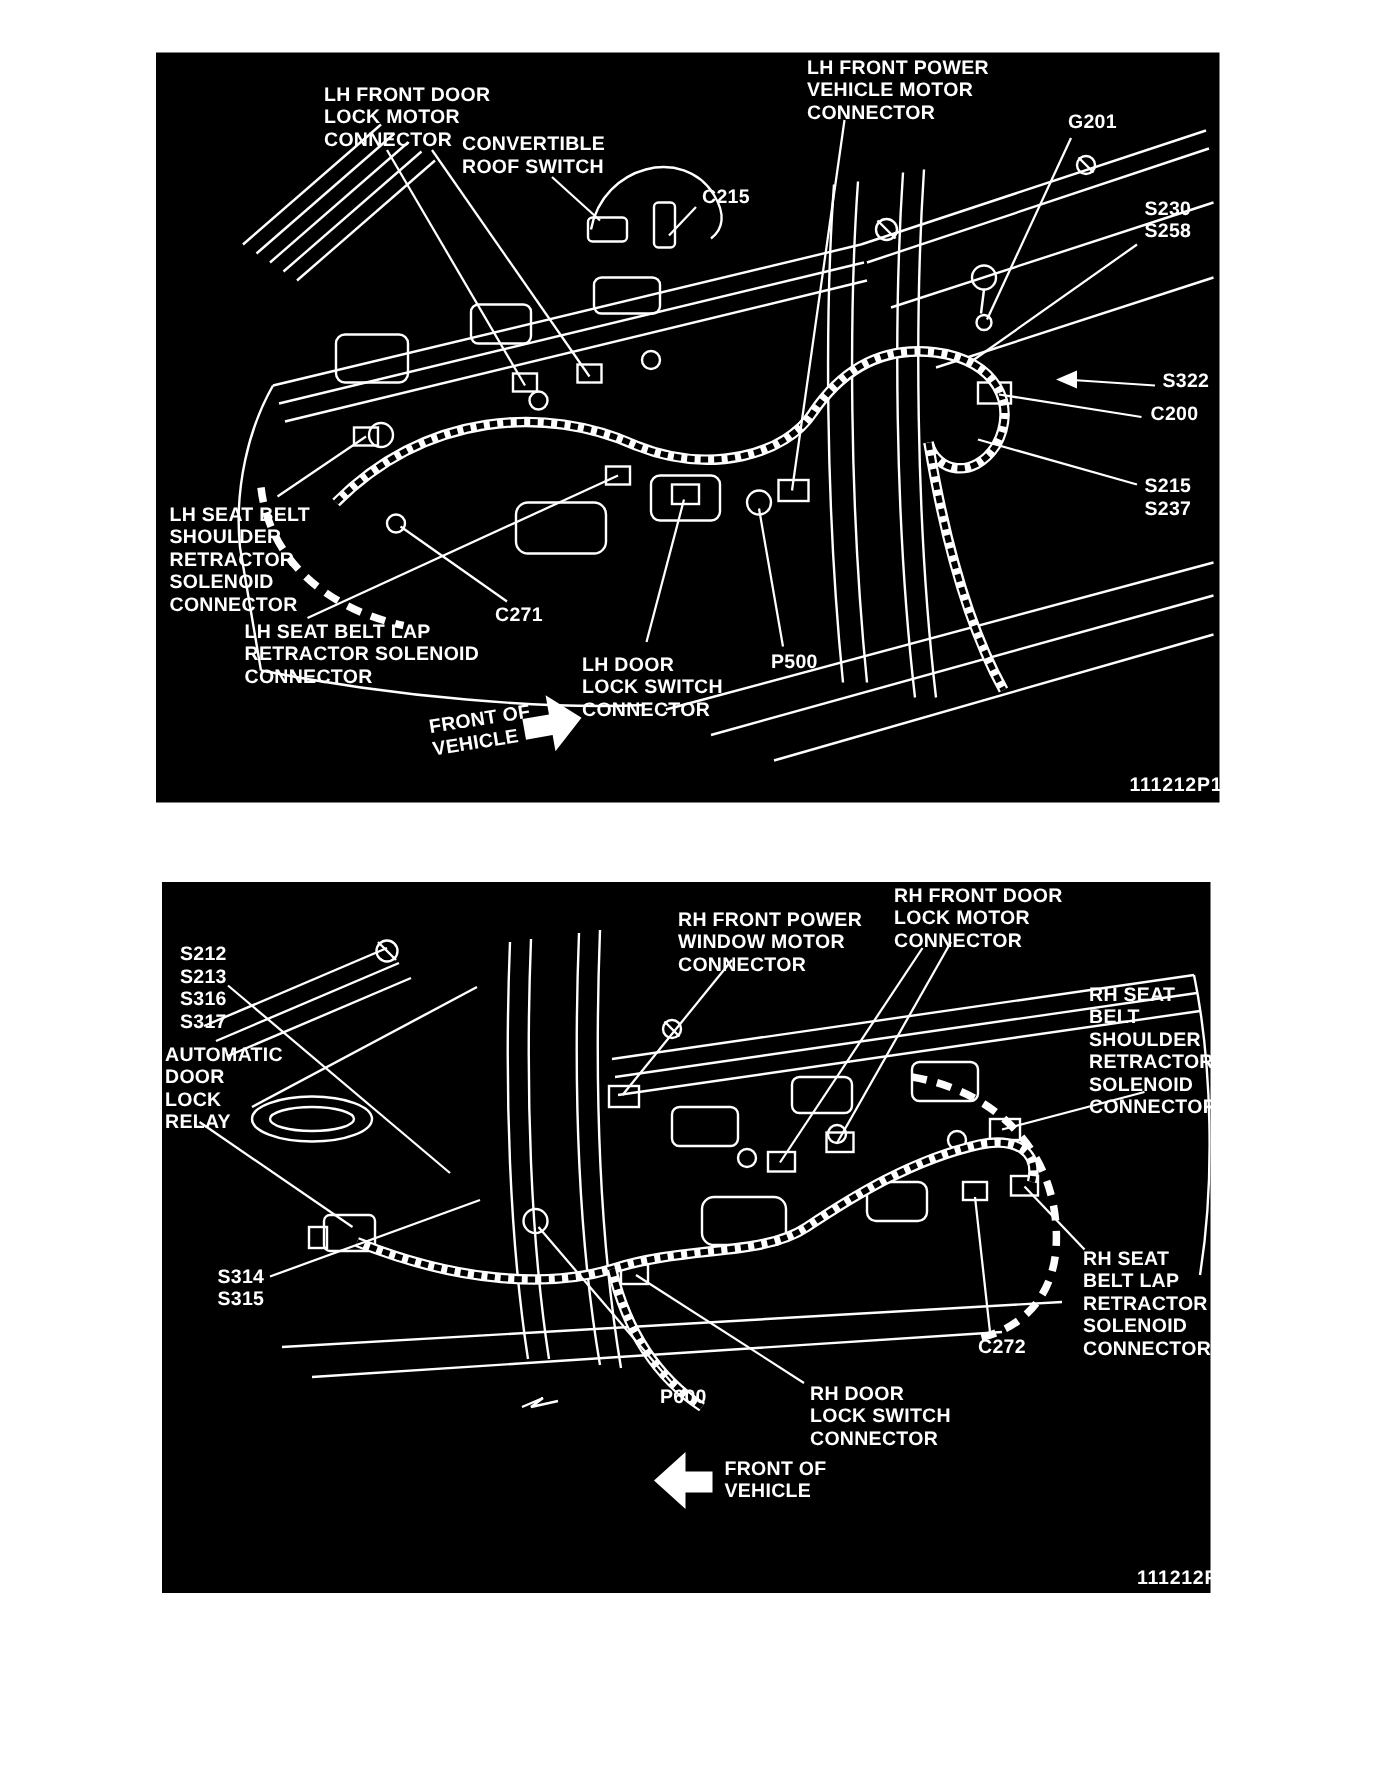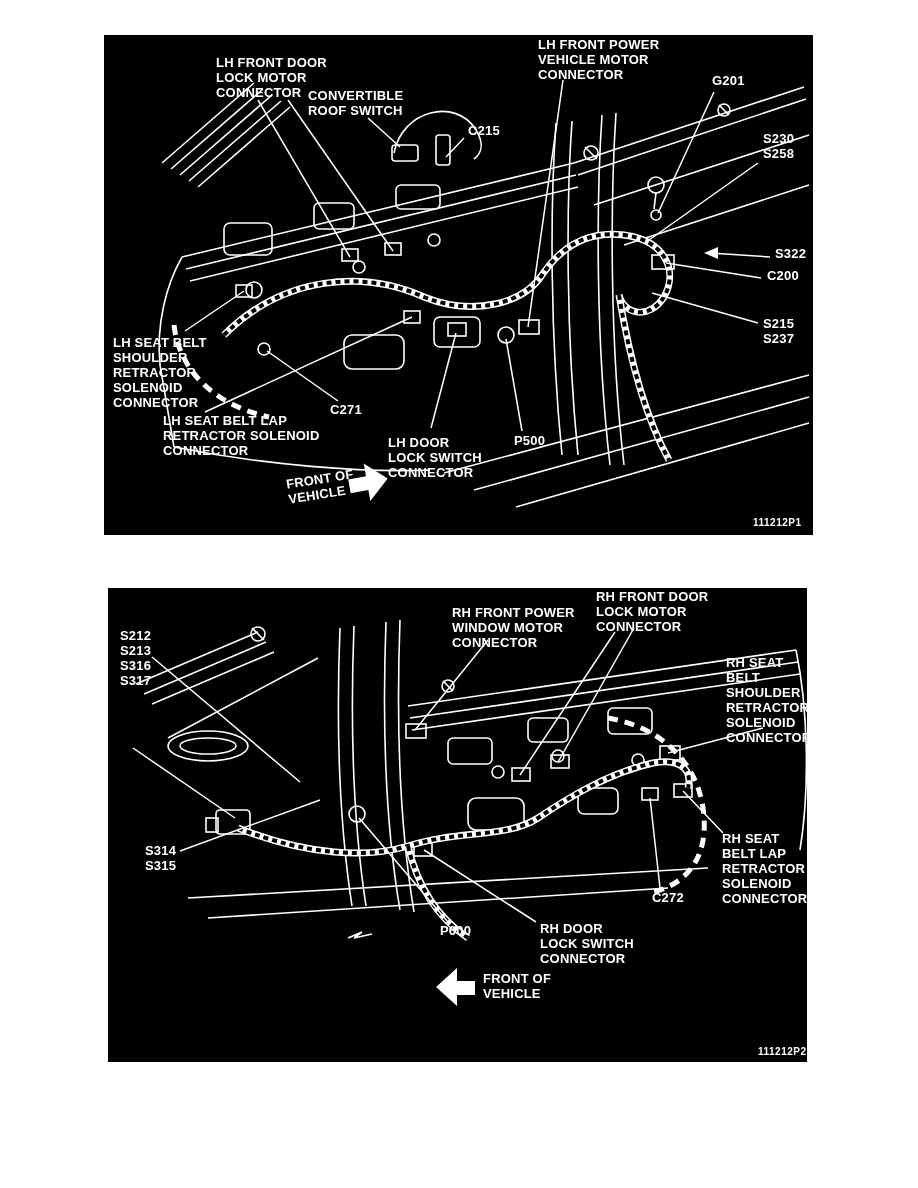--- a/index.html
+++ b/index.html
@@ -4,21 +4,21 @@
 <style>
   html,body{margin:0;padding:0;background:#ffffff;}
   .page{position:relative;width:918px;height:1188px;background:#ffffff;overflow:hidden;
         font-family:"Liberation Sans",sans-serif;}
   .panel{position:absolute;background:#000;}
   #panel1{left:104px;top:35px;width:709px;height:500px;}
   #panel2{left:108px;top:588px;width:699px;height:474px;}
   .art{position:absolute;left:0;top:0;}
   .lbl{position:absolute;color:#fff;font-weight:bold;font-size:13px;line-height:15px;
        white-space:pre-line;letter-spacing:.2px;}
-  .fig{font-size:10px;letter-spacing:.5px;}
+  .fig{font-size:13px;letter-spacing:.5px;}
   .rot{transform:rotate(-9deg);transform-origin:left top;}
 </style>
 </head>
 <body>
 
 <div class="page">
 
   <div class="panel" id="panel1">
     <svg class="art" width="709" height="500" viewBox="0 0 709 500">
 
@@ -226,20 +226,24 @@
         <line x1="340" y1="334" x2="251" y2="230"></line>
       </g>
 
       <polygon points="367,393 349,393 349,380 328,399 349,418 349,407 367,407" fill="#fff" stroke="none"></polygon>
     </svg>
 
     <div class="lbl" style="left:12px;top:40px">S212
 S213
 S316
 S317</div>
+    <div class="lbl" style="left:2px;top:107px">AUTOMATIC
+DOOR
+LOCK
+RELAY</div>
     <div class="lbl" style="left:344px;top:17px">RH FRONT POWER
 WINDOW MOTOR
 CONNECTOR</div>
     <div class="lbl" style="left:488px;top:1px">RH FRONT DOOR
 LOCK MOTOR
 CONNECTOR</div>
     <div class="lbl" style="left:618px;top:67px">RH SEAT
 BELT
 SHOULDER
 RETRACTOR

